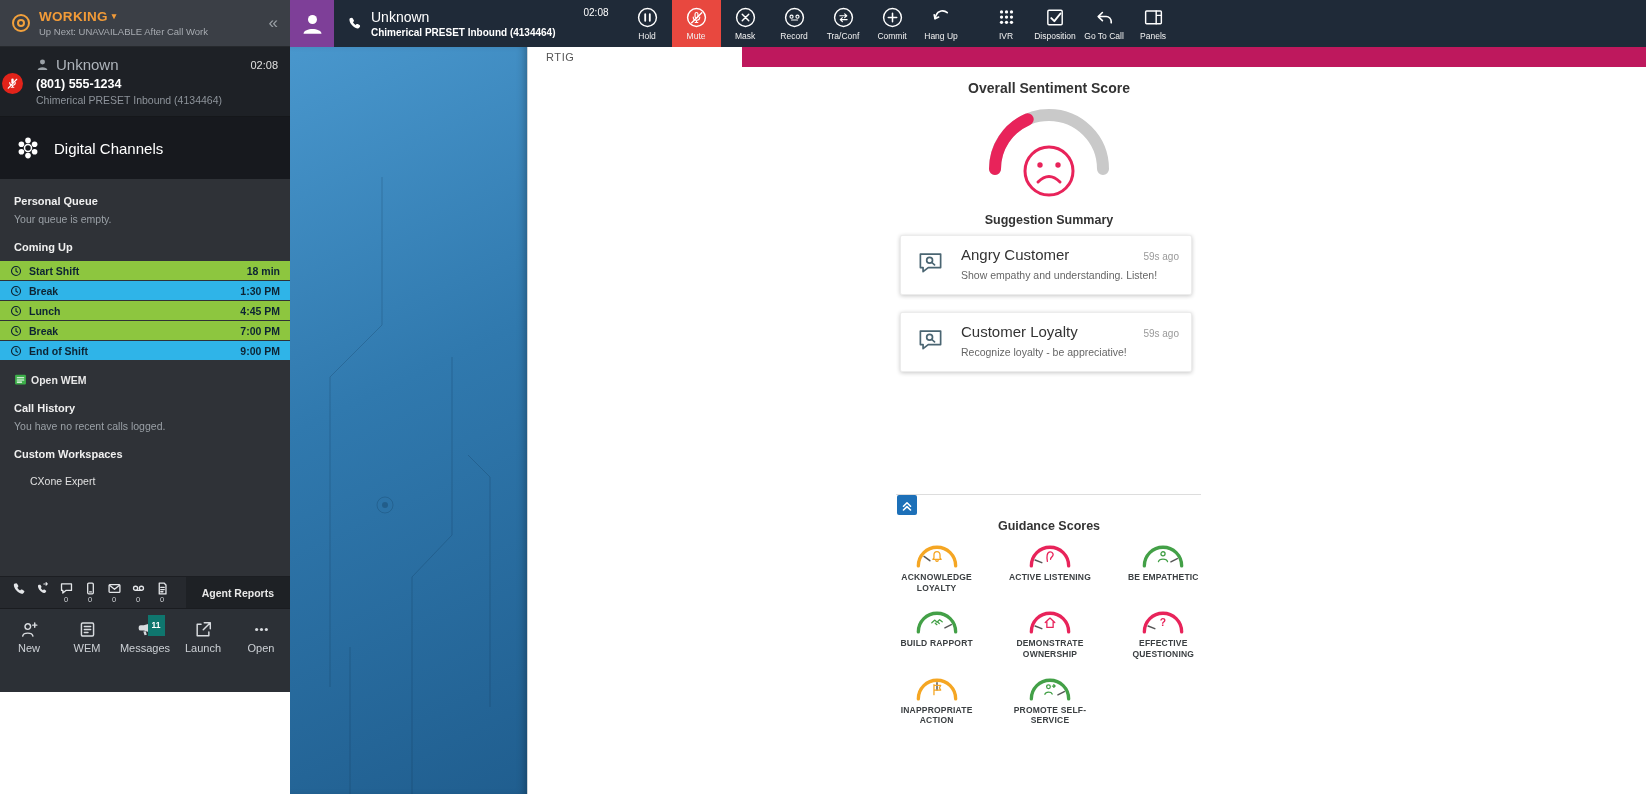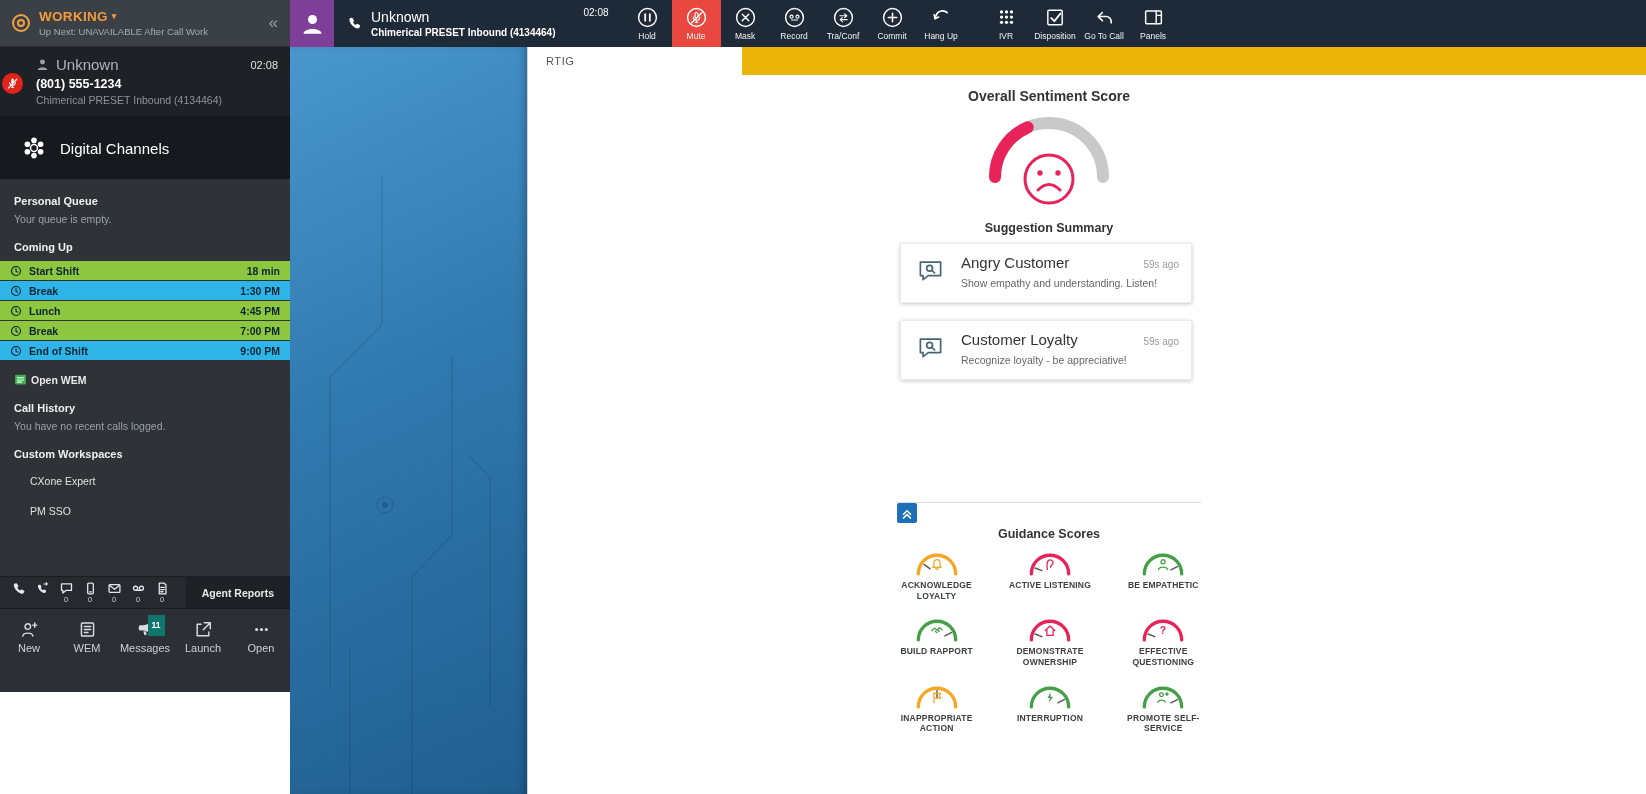--- a/index.html
+++ b/index.html
@@ -20,21 +20,21 @@
 
   .call-card { flex:none; position:relative; background:#1e2126; padding:9px 12px 10px 36px; border-bottom:1px solid #15171a; }
   .mute-badge { position:absolute; left:2px; top:26px; width:21px; height:21px; background:#E2231A; border-radius:50%; display:flex; align-items:center; justify-content:center; }
   .cc-row1 { display:flex; align-items:center; gap:7px; }
   .cc-person { color:#9aa0a6; }
   .cc-name { font-size:15px; color:#aeb4bb; }
   .cc-timer { margin-left:auto; font-size:11px; color:#e0e0e0; }
   .cc-phone { font-size:12.5px; font-weight:bold; color:#fff; margin-top:4px; }
   .cc-skill { font-size:10.5px; color:#8d939a; margin-top:3px; }
 
-  .dc { flex:none; height:62px; background:#17191e; display:flex; align-items:center; gap:13px; padding:0 21px; color:#fff; font-size:15px; }
+  .dc { flex:none; height:62px; background:#17191e; display:flex; align-items:center; gap:13px; padding:0 15px; color:#fff; font-size:15px; }
   .dc-icon { color:#fff; }
 
   .side-scroll { flex:1; overflow:hidden; }
   .section-title { font-weight:bold; color:#f0f0f0; font-size:11px; margin:16px 14px 6px; }
   .muted { color:#9aa0a6; font-size:10.5px; margin:0 14px 2px; }
 
   .sched { margin-top:8px; }
   .sched-row { display:flex; align-items:center; height:19px; margin-bottom:1px; padding:0 10px; font-size:10.5px; font-weight:bold; color:#0d2433; }
   .sched-row .icn { color:#0d2433; margin-right:7px; }
   .sr-label { flex:1; }
@@ -69,21 +69,21 @@
   .tb-timer { font-size:10px; align-self:flex-start; margin:7px 0 0 28px; }
   .tb-buttons { display:flex; margin-left:14px; height:47px; }
   .hbtn { width:49px; height:47px; display:flex; flex-direction:column; align-items:center; justify-content:center; gap:2px; cursor:default; }
   .hbtn.active { background:#E8483F; }
   .hbtn.gap { margin-left:16px; }
   .hbtn-icon { color:#fff; }
   .hbtn-label { font-size:8.5px; color:#f2f2f2; white-space:nowrap; }
 
   
   .rtig { position:absolute; left:527px; top:47px; width:1119px; height:747px; background:#fff; border-left:1px solid #cfd4d8; z-index:1; }
-  .tabstrip { height:28px; background:#eab308; display:flex; }
+  .tabstrip { height:20px; background:#be185d; display:flex; }
   .tab { width:214px; background:#fff; display:flex; align-items:center; padding-left:18px; font-size:11px; color:#555; letter-spacing:.6px; }
   .rtig-content { position:relative; height:684px; background:#fff; overflow:hidden; }
 
   .sent-title { position:absolute; top:13px; left:321px; width:400px; text-align:center; font-size:14px; font-weight:bold; color:#333; }
   .sent-gauge { position:absolute; top:34px; left:451px; width:140px; }
   .sugg-title { position:absolute; top:146px; left:321px; width:400px; text-align:center; font-size:12.5px; font-weight:bold; color:#333; }
   .cards { position:absolute; top:168px; left:372px; width:292px; display:flex; flex-direction:column; gap:17px; }
   .card { position:relative; background:#fff; border:1px solid #ececec; border-radius:2px; box-shadow:0 1px 4px rgba(0,0,0,.22); padding:10px 12px 12px 60px; min-height:48px; }
   .card-icon { position:absolute; left:16px; top:13px; color:#4a6572; }
   .card-head { display:flex; justify-content:space-between; align-items:baseline; }
@@ -221,21 +221,20 @@
               <path d="M3 4.4h6M3 6.4h6M3 8.4h4" stroke="#fff" stroke-width="1"></path>
             </svg>
           </span>
         <span>Open WEM</span>
       </div>
       <div class="section-title">Call History</div>
       <div class="muted">You have no recent calls logged.</div>
       <div class="section-title">Custom Workspaces</div>
       <div class="ws-list">
           <div class="ws-item">CXone Expert</div>
-          <div class="ws-item">PM SSO</div>
         </div>
     </div>
 
     <div class="comm-row">
       <div class="comm-icons" style="display:flex;">
           <div class="comm-col">
             <span class="icn">
               <svg viewBox="0 0 12 12" width="13" height="13" fill="none" stroke="currentColor" stroke-width="1.2" stroke-linecap="round" stroke-linejoin="round">
                 <path d="M3.4 1.3c.5-.3 1-.1 1.3.3l1 1.7c.3.4.2.9-.1 1.2l-.7.7c.5 1.1 1.4 2 2.5 2.6l.7-.7c.3-.3.8-.4 1.2-.1l1.7 1c.5.3.6.9.3 1.3l-.6.9c-.4.6-1.1.9-1.8.7-1.8-.5-3.6-1.6-5-3.2C2.5 6.1 1.7 4.3 1.7 2.8c0-.7.4-1.3 1-1.5Z" fill="currentColor" stroke="none"></path>
               </svg>
@@ -633,31 +632,20 @@
                 </svg>
               </span></div>
             <div class="glabel">INAPPROPRIATE ACTION</div>
           </div>
           <div class="gitem">
             <div class="gwrap"><svg viewBox="0 0 44 27" width="46" height="28">
     <path d="M4 24 A18 18 0 0 1 40 24" fill="none" stroke="#43A047" stroke-width="3.2" stroke-linecap="round"></path>
     <line x1="29.6" y1="20.1" x2="35.8" y2="17.0" stroke="#555" stroke-width="1.4" stroke-linecap="round"></line>
   </svg><span class="gicon icn" style="color: rgb(67, 160, 71);">
                 <svg viewBox="0 0 12 12" width="13" height="13" fill="none" stroke="currentColor" stroke-width="1.2" stroke-linecap="round" stroke-linejoin="round">
-                  <path d="M6.9 1.2 3.6 6.4h2.3L4.9 10.8 8.7 5.2H6.4Z" fill="currentColor" stroke="none"></path>
-                </svg>
-              </span></div>
-            <div class="glabel">INTERRUPTION</div>
-          </div>
-          <div class="gitem">
-            <div class="gwrap"><svg viewBox="0 0 44 27" width="46" height="28">
-    <path d="M4 24 A18 18 0 0 1 40 24" fill="none" stroke="#43A047" stroke-width="3.2" stroke-linecap="round"></path>
-    <line x1="29.6" y1="20.1" x2="35.8" y2="17.0" stroke="#555" stroke-width="1.4" stroke-linecap="round"></line>
-  </svg><span class="gicon icn" style="color: rgb(67, 160, 71);">
-                <svg viewBox="0 0 12 12" width="13" height="13" fill="none" stroke="currentColor" stroke-width="1.2" stroke-linecap="round" stroke-linejoin="round">
                   <circle cx="4.6" cy="3.4" r="1.7"></circle>
                   <path d="M1.3 10.4C2 7.9 7.2 7.9 8 10.2M8.2 2.8h2.4M9.5 1.6l1.2 1.2-1.2 1.2"></path>
                 </svg>
               </span></div>
             <div class="glabel">PROMOTE SELF-SERVICE</div>
           </div>
         </div>
     </div>
   </main>
 

